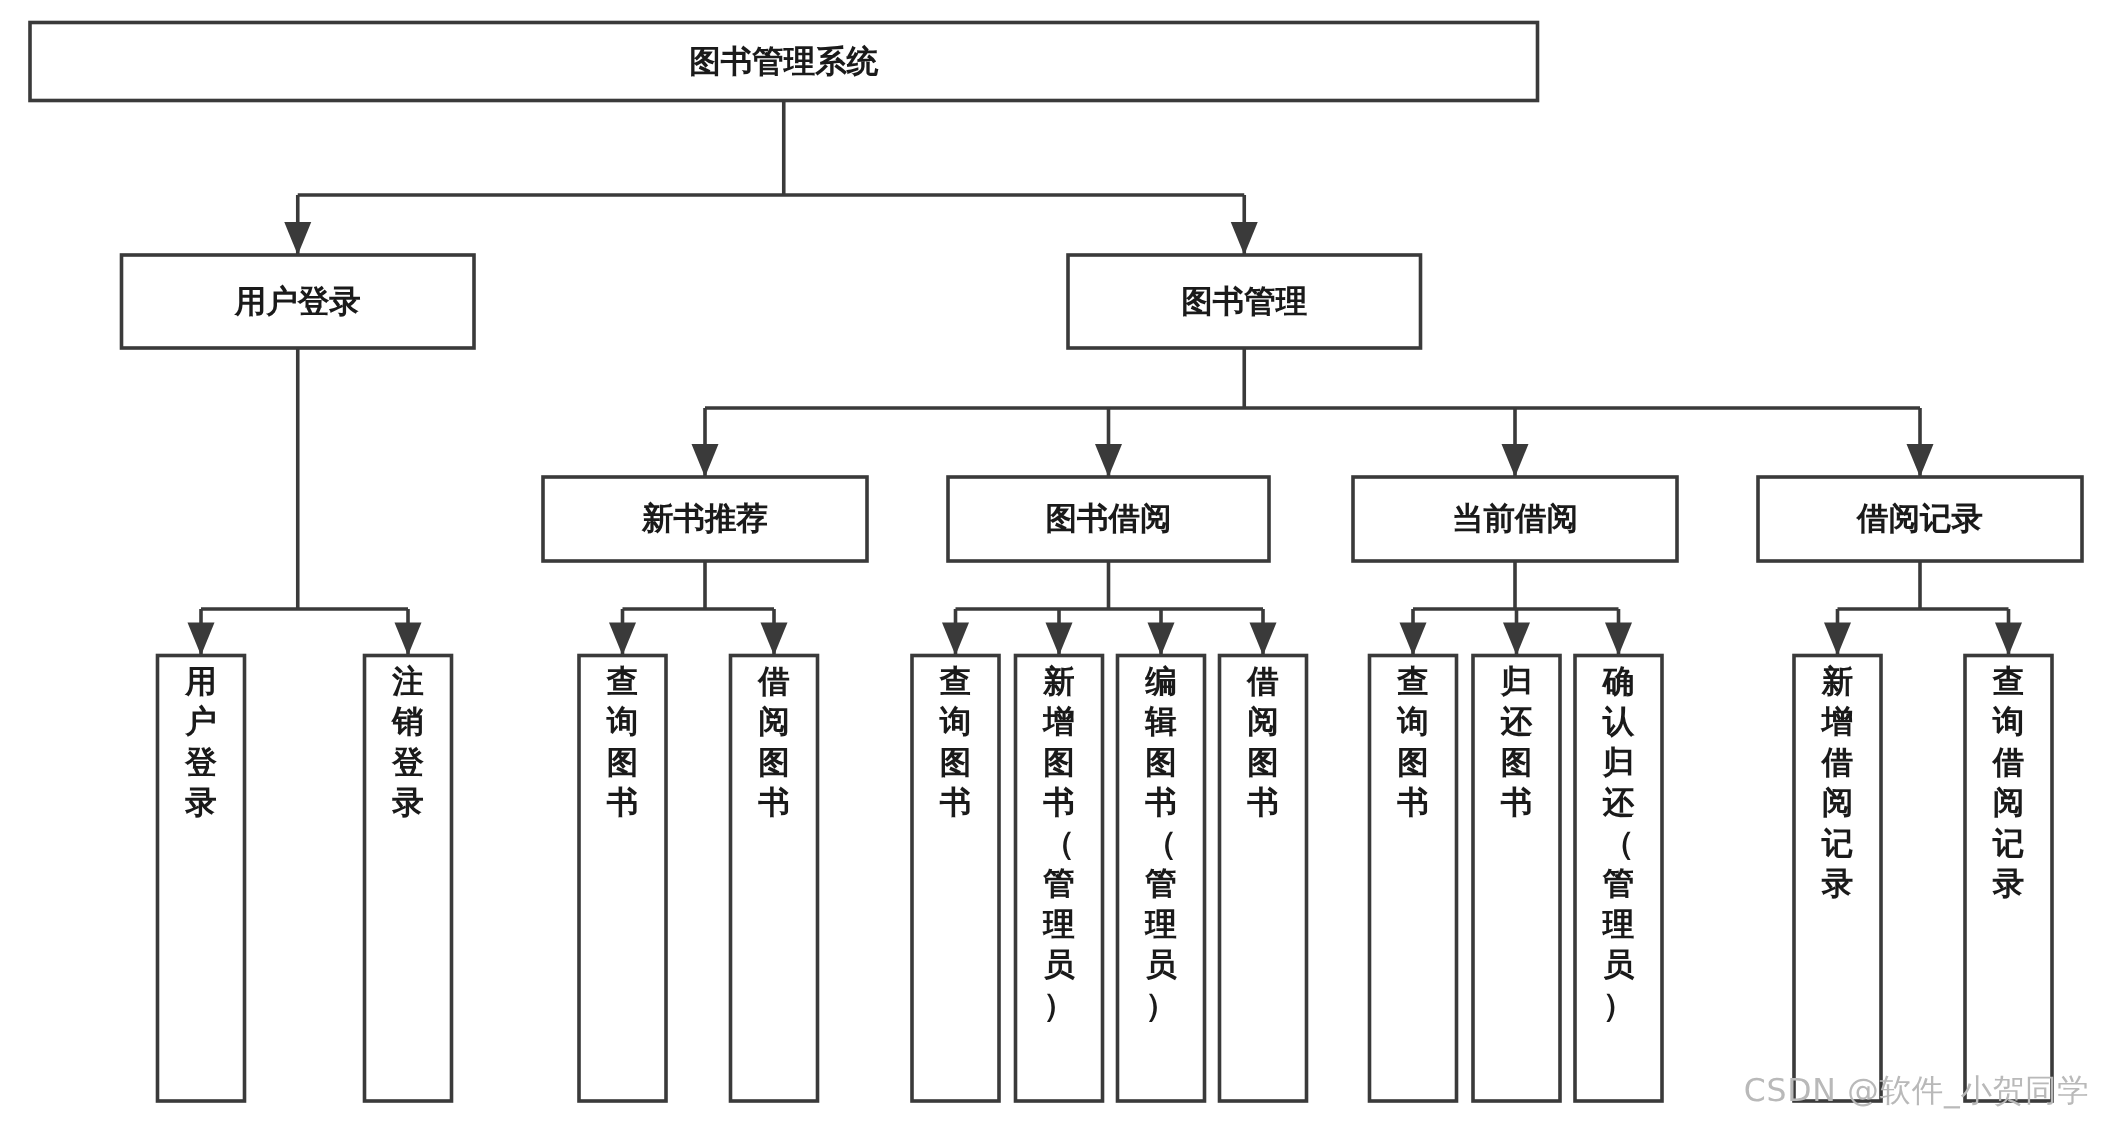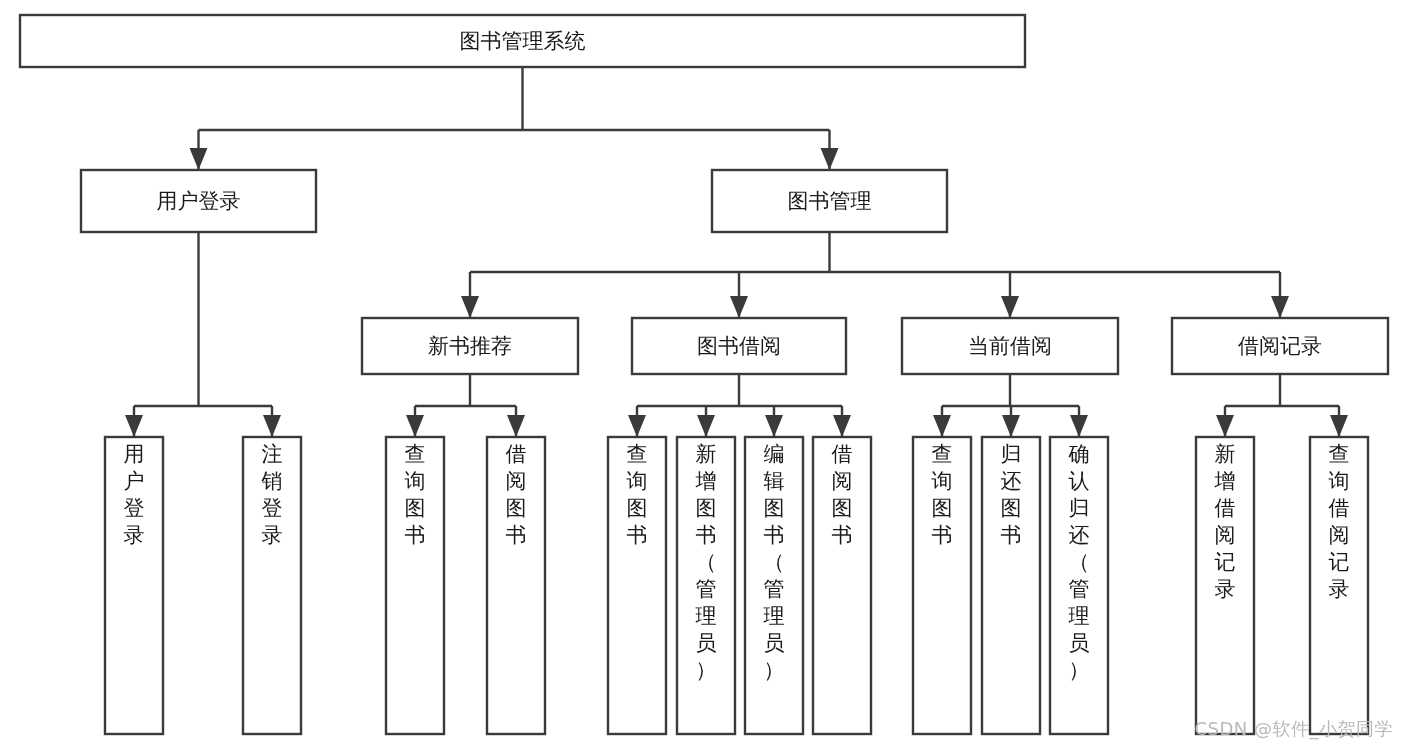--- a/index.html
+++ b/index.html
@@ -13,20 +13,21 @@
     position: relative;
     overflow: hidden;
     font-family: "DejaVu Sans", "Liberation Sans", sans-serif;
   }
   #diagram-root {
     position: absolute;
     left: 0;
     top: 0;
     width: 1405px;
     height: 747px;
+    font-weight: bold;
   }
   .node-box {
     fill: #ffffff;
     stroke: #3a3a3a;
     stroke-width: 2.4;
   }
   .connector {
     stroke: #3a3a3a;
     stroke-width: 2.4;
     fill: none;
@@ -47,21 +48,21 @@
     fill: #1a1a1a;
     font-family: "DejaVu Sans", "Liberation Sans", sans-serif;
     font-size: 21px;
     text-anchor: middle;
   }
   .watermark-text {
     position: absolute;
     right: 12px;
     bottom: 6px;
     font-family: "DejaVu Sans", "Liberation Sans", sans-serif;
-    font-size: 18px;
+    font-size: 21px;
     color: #b9b9b9;
     white-space: nowrap;
     letter-spacing: 0.5px;
     margin-top: 48px;
   }
 </style>
 </head>
 <body>
 
 <div id="diagram-root">

